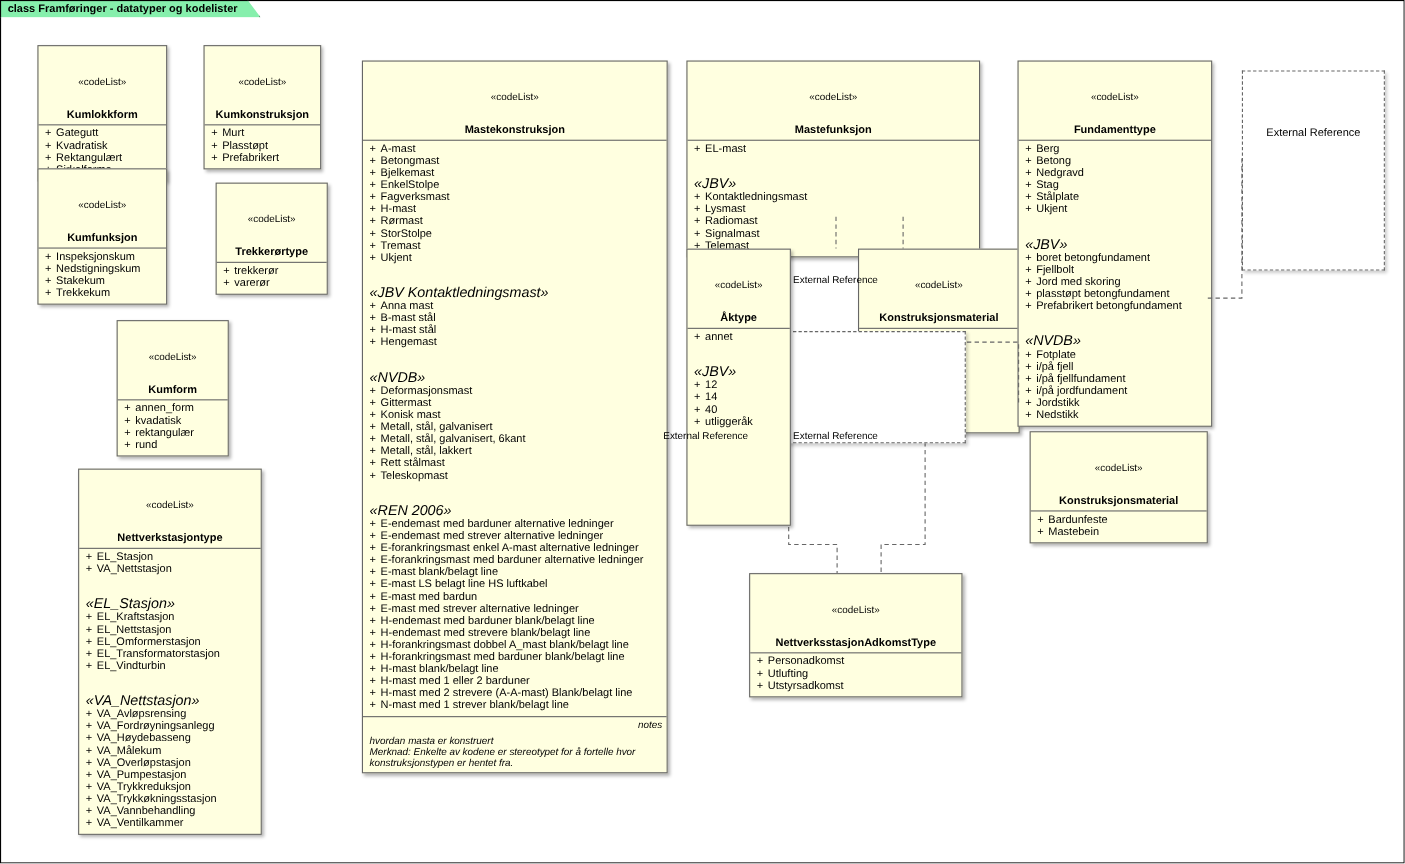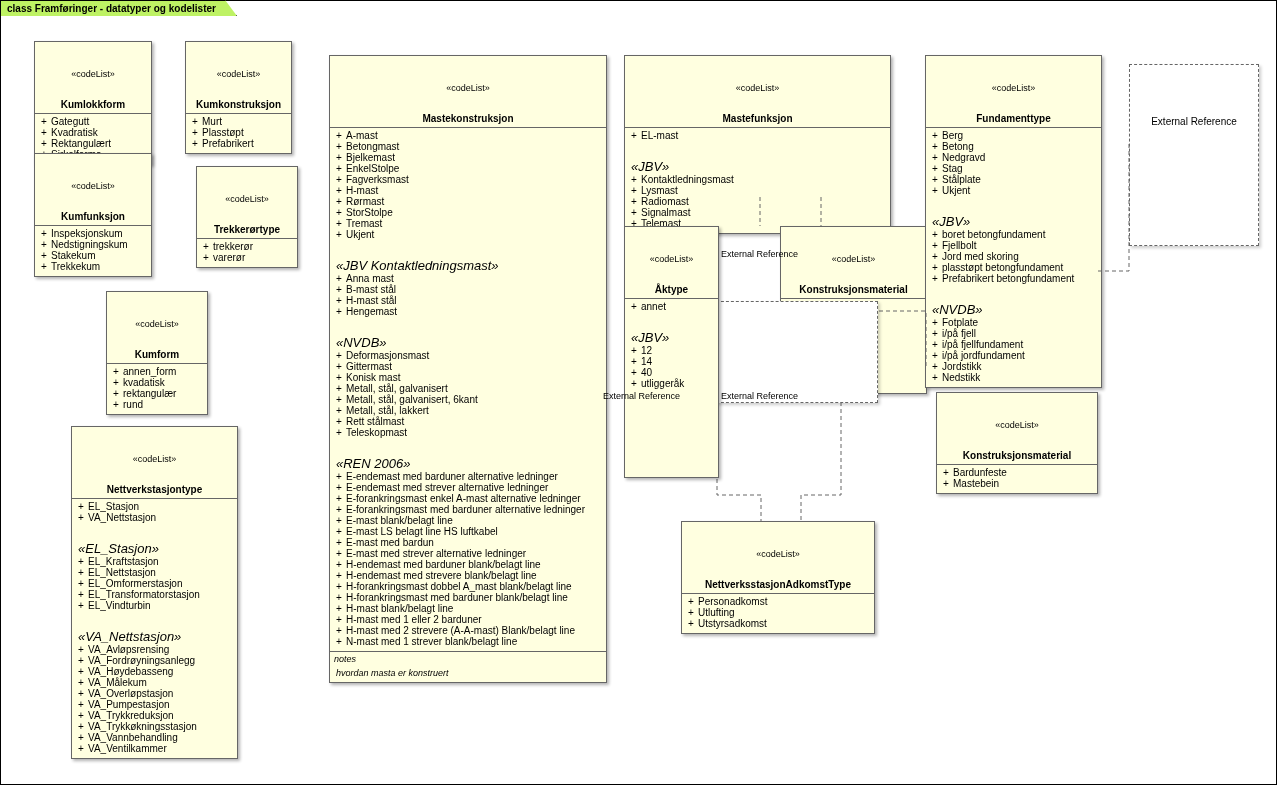--- a/index.html
+++ b/index.html
@@ -17,21 +17,21 @@
     margin: 0;
     border: 1px solid #000;
     box-sizing: border-box;
   }
   .title-tab {
     position: absolute;
     top: -1px;
     left: -1px;
     border: 1px solid #000;
     border-bottom: none;
-    background: #bef264;
+    background: #86efac;
     padding: 2px 20px 2px 6px;
     font-weight: bold;
     font-size: 10px;
     clip-path: polygon(0 0, 95% 0, 100% 100%, 0 100%);
     z-index: 10;
   }
   .box {
     position: absolute;
     background: #FFFFE0;
     border: 1px solid #666;
@@ -43,21 +43,21 @@
     border-bottom: 1px solid #666;
   }
   .box-stereo { font-size: 9px; margin-top: 24px; }
   .box-name { font-weight: bold; font-size: 10px; margin-top: 20px; }
   .box-body { padding: 2px 6px 4px 6px; }
   .group-label { font-style: italic; font-size: 13px; margin-top: 18px; }
   .attr-row { white-space: nowrap; }
   .attr-row .plus { display: inline-block; width: 10px; }
   .notes {
     border-top: 1px solid #666;
-    text-align: left;
+    text-align: right;
     font-style: italic;
     padding: 2px 4px;
     font-size: 9px;
   }
   .notes-body { text-align: left; font-style: italic; padding: 2px 6px 4px 6px; font-size: 9px; }
   .dashed {
     position: absolute;
     border: 1px dashed #666;
     background: #fff;
     box-shadow: 2px 2px 3px rgba(0,0,0,.2);
@@ -230,20 +230,21 @@
         <div class="attr-row"><span class="plus">+</span>H-forankringsmast dobbel A_mast blank/belagt line</div>
         <div class="attr-row"><span class="plus">+</span>H-forankringsmast med barduner blank/belagt line</div>
         <div class="attr-row"><span class="plus">+</span>H-mast blank/belagt line</div>
         <div class="attr-row"><span class="plus">+</span>H-mast med 1 eller 2 barduner</div>
         <div class="attr-row"><span class="plus">+</span>H-mast med 2 strevere (A-A-mast) Blank/belagt line</div>
         <div class="attr-row"><span class="plus">+</span>N-mast med 1 strever blank/belagt line</div>
       </div>
     <div class="notes">notes</div>
     <div class="notes-body">
         <div>hvordan masta er konstruert</div>
+        <div>Merknad: Enkelte av kodene er stereotypet for å fortelle hvor konstruksjonstypen er hentet fra.</div>
       </div>
   </div>
 
   <div class="box" style="left:623px; top:54px; width:265px;">
     <div class="box-header">
         <div class="box-stereo">«codeList»</div>
         <div class="box-name">Mastefunksjon</div>
       </div>
     <div class="box-body">
         <div class="attr-row"><span class="plus">+</span>EL-mast</div>

